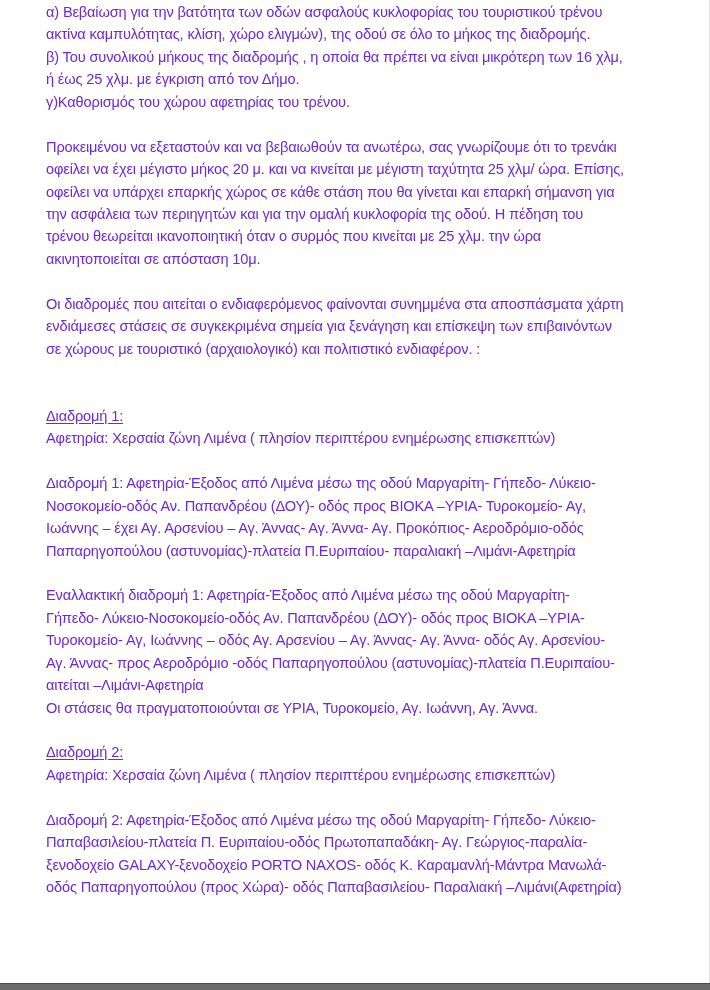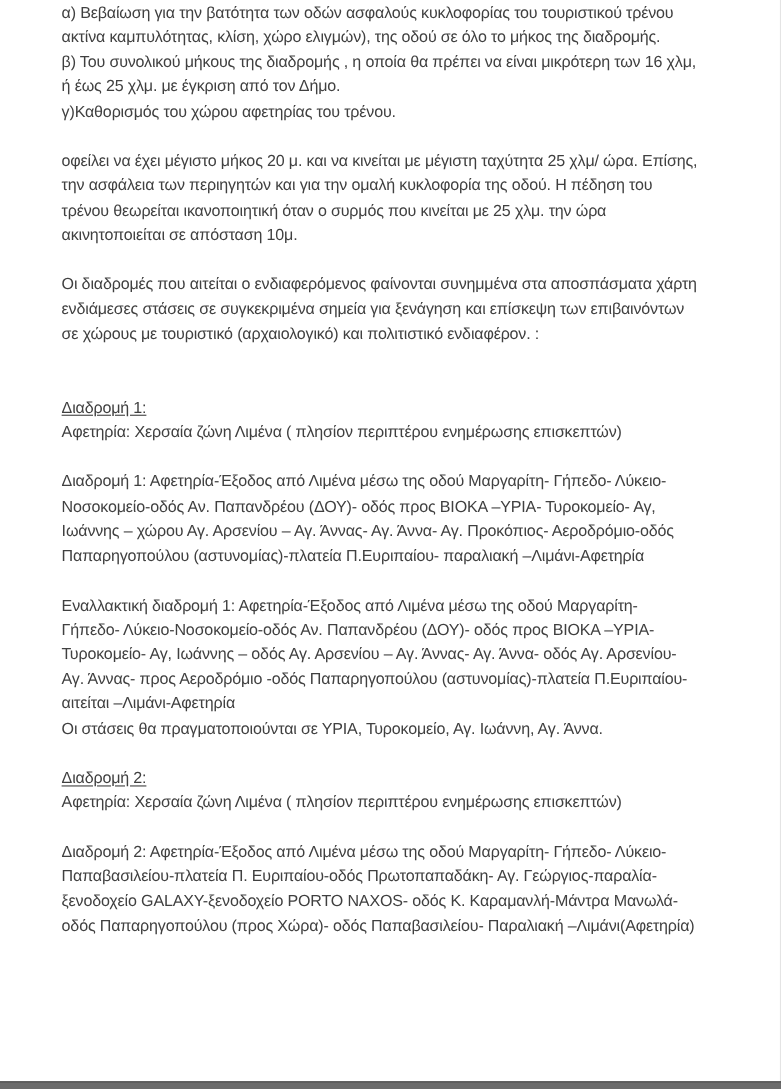--- a/index.html
+++ b/index.html
@@ -17,27 +17,27 @@
     position: absolute;
     left: 0;
     top: 0;
     width: 709px;
     height: 983px;
     background: #ffffff;
     border-right: 1px solid #e4e4e4;
   }
   .content {
     position: absolute;
-    left: 56px;
+    left: 46px;
     top: 1px;
     width: 650px;
     font-family: "Liberation Sans", sans-serif;
     font-size: 14.6px;
     line-height: 22.45px;
-    color: #404040;
+    color: #6d28d9;
     letter-spacing: -0.15px;
   }
   .line {
     display: block;
     white-space: nowrap;
     height: 22.45px;
   }
   .blank {
     display: block;
     height: 22.45px;
@@ -70,21 +70,23 @@
       <span class="line">β) Του συνολικού μήκους της διαδρομής , η οποία θα πρέπει να είναι μικρότερη των 16 χλμ,</span>
       <span class="line">ή έως 25 χλμ. με έγκριση από τον Δήμο.</span>
     </div>
     <div>
       <span class="line">γ)Καθορισμός του χώρου αφετηρίας του τρένου.</span>
     </div>
 
     <span class="blank"></span>
 
     <div>
+      <span class="line">Προκειμένου να εξεταστούν και να βεβαιωθούν τα ανωτέρω, σας γνωρίζουμε ότι το τρενάκι</span>
       <span class="line">οφείλει να έχει μέγιστο μήκος 20 μ. και να κινείται με μέγιστη ταχύτητα 25 χλμ/ ώρα. Επίσης,</span>
+      <span class="line">οφείλει να υπάρχει επαρκής χώρος σε κάθε στάση που θα γίνεται και επαρκή σήμανση για</span>
       <span class="line">την ασφάλεια των περιηγητών και για την ομαλή κυκλοφορία της οδού. Η πέδηση του</span>
       <span class="line">τρένου θεωρείται ικανοποιητική όταν ο συρμός που κινείται με 25 χλμ. την ώρα</span>
       <span class="line">ακινητοποιείται σε απόσταση 10μ.</span>
     </div>
 
     <span class="blank"></span>
 
     <div>
       <span class="line">Οι διαδρομές που αιτείται ο ενδιαφερόμενος φαίνονται συνημμένα στα αποσπάσματα χάρτη</span>
       <span class="line">ενδιάμεσες στάσεις σε συγκεκριμένα σημεία για ξενάγηση και επίσκεψη των επιβαινόντων</span>
@@ -98,21 +100,21 @@
 
     <div>
       <span class="line"><span class="u">Διαδρομή 1:</span></span>
       <span class="line">Αφετηρία: Χερσαία ζώνη Λιμένα ( πλησίον περιπτέρου ενημέρωσης επισκεπτών)</span>
 
       <span class="blank"></span>
 
       <div>
         <span class="line">Διαδρομή 1: Αφετηρία-Έξοδος από Λιμένα μέσω της οδού Μαργαρίτη- Γήπεδο- Λύκειο-</span>
         <span class="line">Νοσοκομείο-οδός Αν. Παπανδρέου (ΔΟΥ)- οδός προς ΒΙΟΚΑ –ΥΡΙΑ- Τυροκομείο- Αγ,</span>
-        <span class="line">Ιωάννης – χώρου Αγ. Αρσενίου – Αγ. Άννας- Αγ. Άννα- Αγ. Προκόπιος- Αεροδρόμιο-οδός</span>
+        <span class="line">Ιωάννης – έχει Αγ. Αρσενίου – Αγ. Άννας- Αγ. Άννα- Αγ. Προκόπιος- Αεροδρόμιο-οδός</span>
         <span class="line">Παπαρηγοπούλου (αστυνομίας)-πλατεία Π.Ευριπαίου- παραλιακή –Λιμάνι-Αφετηρία</span>
       </div>
 
       <span class="blank"></span>
 
       <div>
         <span class="line">Εναλλακτική διαδρομή 1: Αφετηρία-Έξοδος από Λιμένα μέσω της οδού Μαργαρίτη-</span>
         <span class="line">Γήπεδο- Λύκειο-Νοσοκομείο-οδός Αν. Παπανδρέου (ΔΟΥ)- οδός προς ΒΙΟΚΑ –ΥΡΙΑ-</span>
         <span class="line">Τυροκομείο- Αγ, Ιωάννης – οδός Αγ. Αρσενίου – Αγ. Άννας- Αγ. Άννα- οδός Αγ. Αρσενίου-</span>
         <span class="line">Αγ. Άννας- προς Αεροδρόμιο -οδός Παπαρηγοπούλου (αστυνομίας)-πλατεία Π.Ευριπαίου-</span>

